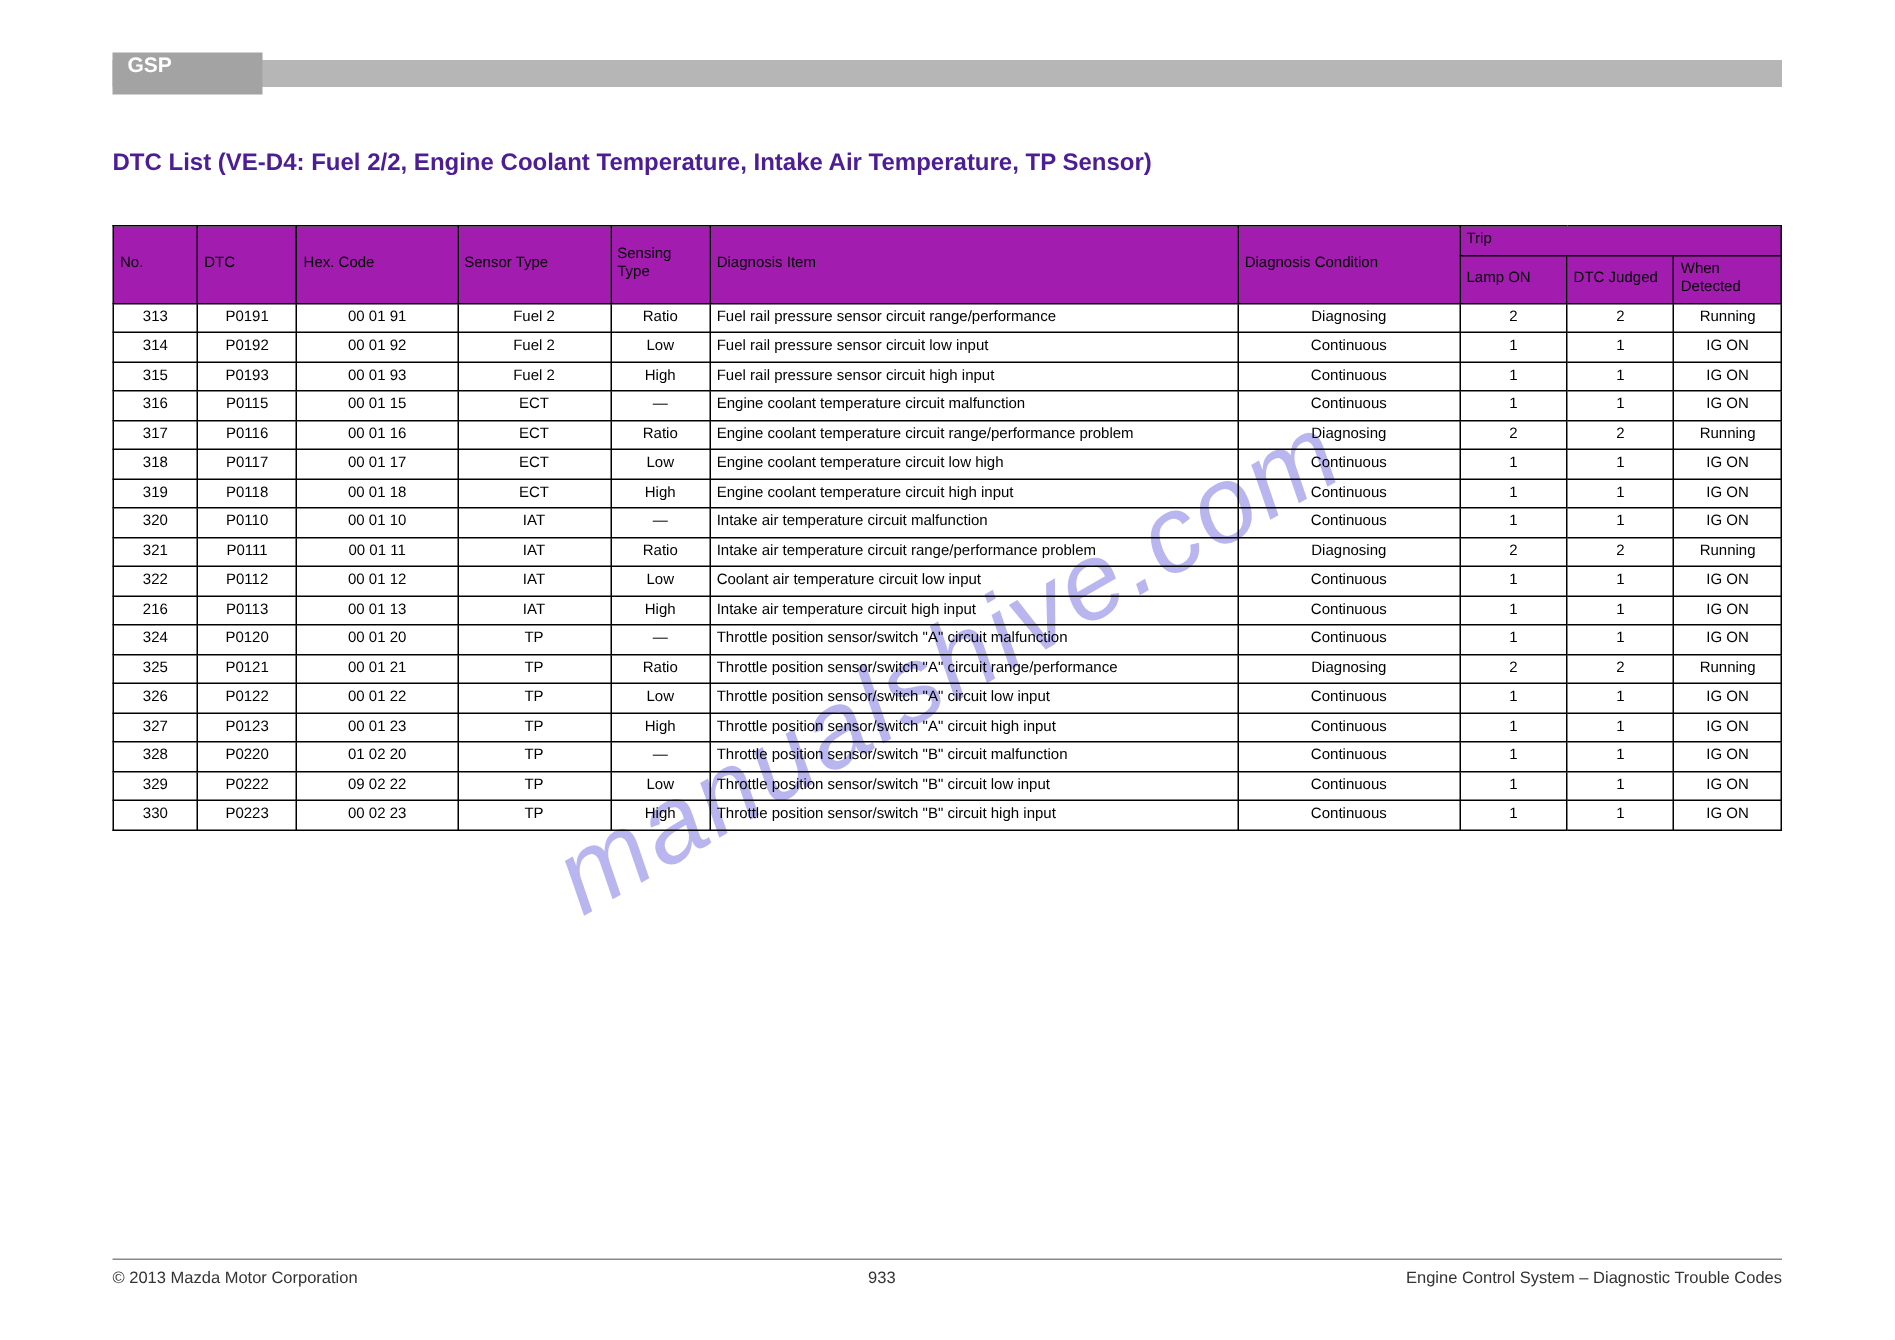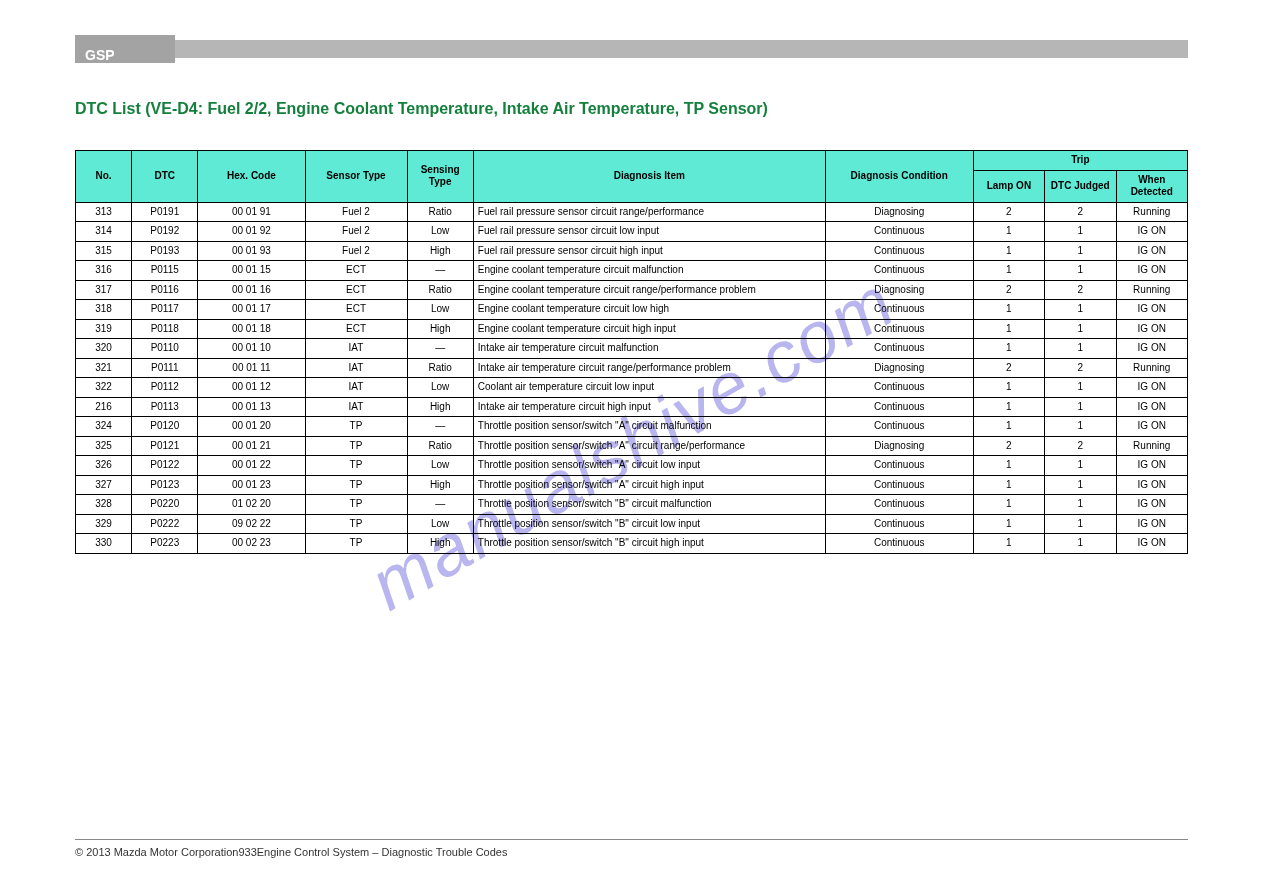--- a/index.html
+++ b/index.html
@@ -19,72 +19,73 @@
     height: 18px;
     background: #b6b6b6;
     display: flex;
     align-items: center;
   }
   .header-tab {
     background: #a3a3a3;
     height: 28px;
     width: 100px;
     display: flex;
-    align-items: flex-end;
+    align-items: flex-start;
     padding-left: 10px;
     color: #fff;
     font-weight: bold;
     font-size: 14px;
   }
   .section-title {
     position: absolute;
     top: 100px;
     left: 75px;
     font-size: 16px;
     font-weight: bold;
-    color: #15803d;
+    color: #4c1d95;
   }
   table.dtc {
     position: absolute;
     top: 150px;
     left: 75px;
     right: 75px;
     width: 1113px;
     border-collapse: collapse;
     table-layout: fixed;
   }
   table.dtc th, table.dtc td {
     border: 1px solid #000;
     padding: 3px 4px;
     vertical-align: middle;
     font-size: 10px;
     line-height: 1.25;
   }
   table.dtc th {
-    background: #5eead4;
-    font-weight: bold;
-    text-align: center;
+    background: #a21caf;
+    font-weight: normal;
+    text-align: left;
   }
   col.c-num   { width: 55px; }
   col.c-dtc   { width: 65px; }
   col.c-hex   { width: 105px; }
   col.c-type  { width: 100px; }
   col.c-sens  { width: 65px; }
   col.c-item  { width: 345px; }
   col.c-cond  { width: 145px; }
   col.c-trip1 { width: 70px; }
   col.c-trip2 { width: 70px; }
   col.c-trip3 { width: 70px; }
   td.center { text-align: center; }
   .footer {
     position: absolute;
     left: 75px; right: 75px; bottom: 35px;
     border-top: 1px solid #888;
     padding-top: 6px;
     display: flex;
+    justify-content: space-between;
     font-size: 11px;
     color: #333;
   }
   .watermark {
     position: absolute;
     top: 50%; left: 50%;
     transform: translate(-50%, -55%) rotate(-30deg);
     font-size: 72px;
     font-style: italic;
     font-weight: 500;

